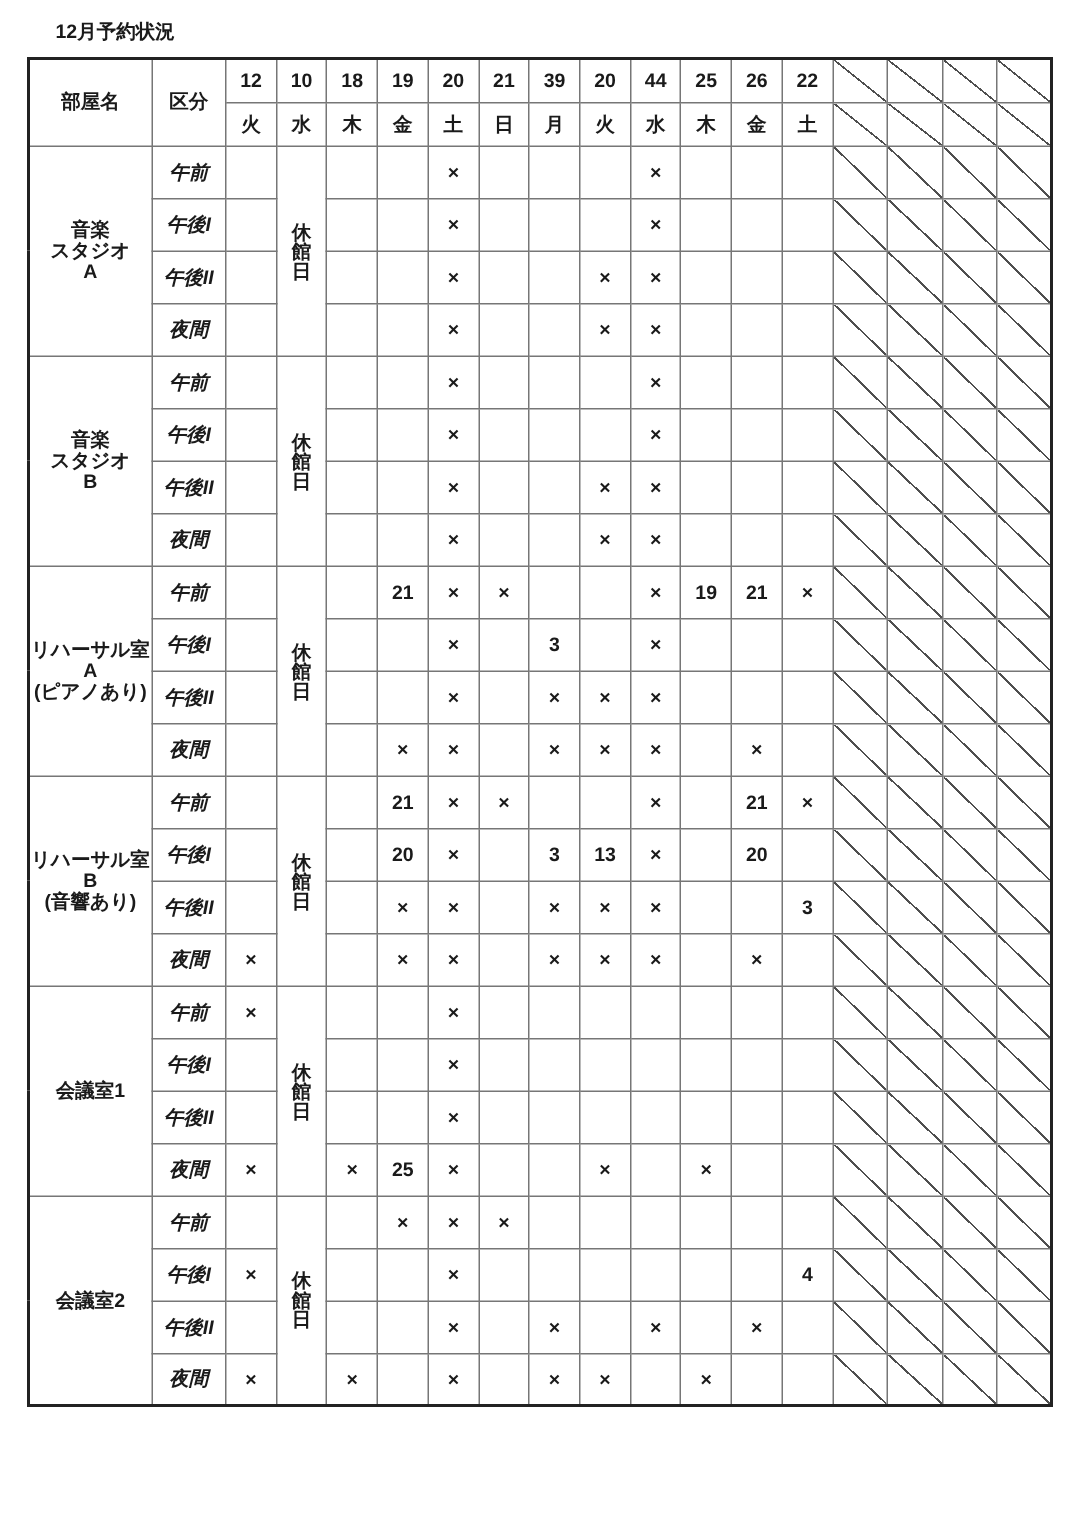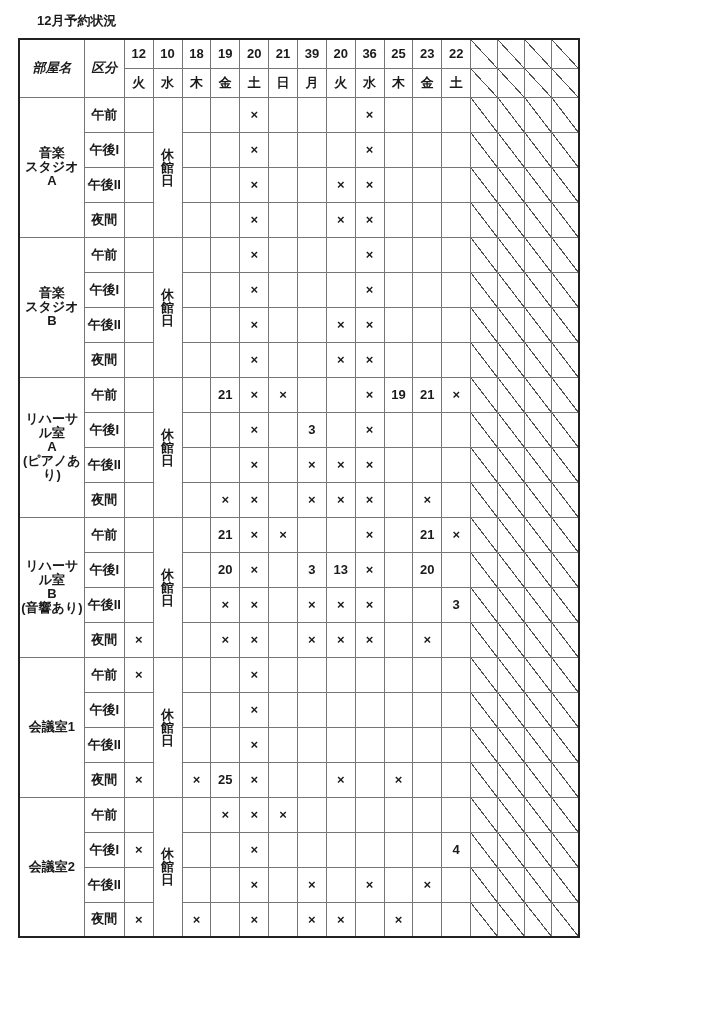--- a/index.html
+++ b/index.html
@@ -1,39 +1,39 @@
 <!DOCTYPE html>
 <html><head>
 <meta charset="utf-8">
 <style>
   html,body { margin:0; padding:0; background:#ffffff; }
   .page {
-    position:relative; width:580px; height:1024px; background:#fff;
+    position:relative; width:702px; height:1024px; background:#fff;
     font-family:"Liberation Sans", sans-serif; color:#1a1a1a; overflow:hidden;
   }
   .title {
     position:absolute; left:37px; top:12px;
     font-size:13px; font-weight:bold; white-space:pre;
   }
   table.resv {
     position:absolute; left:18px; top:38px;
     border-collapse:collapse; table-layout:fixed;
     border:2px solid #222222;
   }
   .resv th, .resv td {
     border:1px solid #767676; padding:0; margin:0;
     text-align:center; vertical-align:middle;
     font-weight:bold; font-size:13px; overflow:hidden;
   }
   .resv thead tr { height:29px; }
   .resv tbody tr { height:35px; }
-  .hdr   { font-size:12px;font-style:italic; }
+  .hdr   { font-size:12px; }
   .day   { font-size:12px; }
   .room  { font-size:12px; line-height:14px; white-space:pre-line; }
-  .cat   { font-size:12px; }
+  .cat   { font-size:12px;font-style:italic; }
   .val   { font-size:13px; }
   .closed { font-size:12px; }
   .closed .vchar { line-height:13px; }
   .tk-l { border-left:2px solid #222222; }
   .tk-t { border-top:2px solid #222222; }
   td.slash, th.slash {
     background-image:linear-gradient(to right top,
       transparent 48.8%, #4f4f4f 48.8%, #4f4f4f 51.4%, transparent 51.4%);
     background-repeat:no-repeat;
   }
@@ -69,23 +69,23 @@
           <th class="hdr" rowspan="2">部屋名</th>
           <th class="hdr" rowspan="2">区分</th>
           <th class="date tk-l">12</th>
           <th class="date">10</th>
           <th class="date">18</th>
           <th class="date">19</th>
           <th class="date">20</th>
           <th class="date tk-l">21</th>
           <th class="date">39</th>
           <th class="date">20</th>
-          <th class="date">36</th>
+          <th class="date">44</th>
           <th class="date">25</th>
-          <th class="date tk-l">23</th>
+          <th class="date tk-l">26</th>
           <th class="date">22</th>
           <th class="slash"></th>
           <th class="slash"></th>
           <th class="slash"></th>
           <th class="slash tk-l"></th>
         </tr>
         <tr>
           <th class="day tk-l">火</th>
           <th class="day">水</th>
           <th class="day">木</th>

